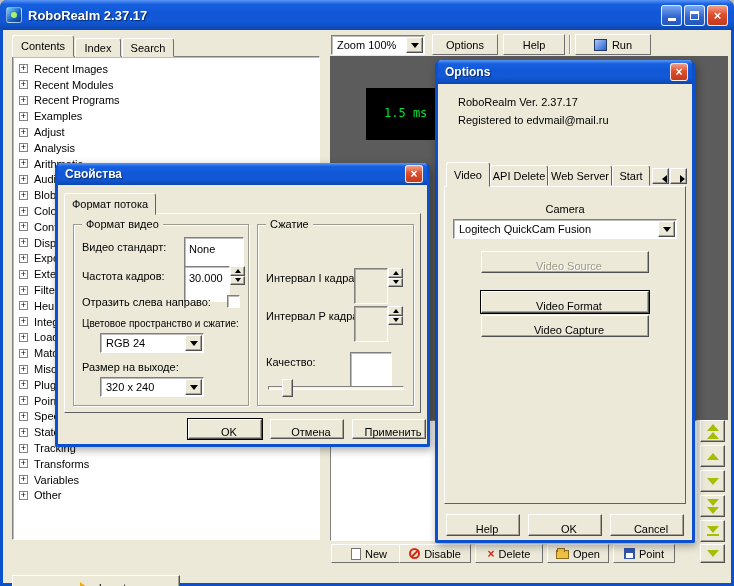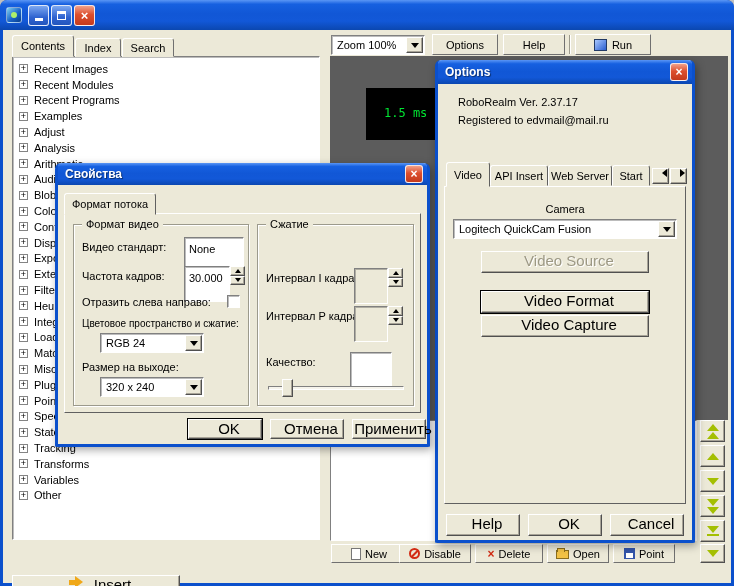--- a/index.html
+++ b/index.html
@@ -65,21 +65,21 @@
   .pipe-item { height:15px; }
   .astrip-btn { position:absolute; left:700px; width:25px; height:22px; background:#ece9d8;
     border:1px solid; border-color:#fff #505050 #505050 #fff; box-shadow:inset -1px -1px 0 #a7a397;
     display:flex; flex-direction:column; align-items:center; justify-content:center; gap:1px; }
   .ga-u { width:0;height:0;border-left:6px solid transparent;border-right:6px solid transparent;border-bottom:7px solid #a4bf02; }
   .ga-d { width:0;height:0;border-left:6px solid transparent;border-right:6px solid transparent;border-top:7px solid #a4bf02; }
   .ga-bar { width:12px; height:2px; background:#a4bf02; }
 
   
   .cbtn { position:absolute; background:#ece9d8; border:1px solid; border-color:#fff #505050 #505050 #fff;
-    box-shadow: inset -1px -1px 0 #a7a397; display:flex; align-items:flex-start; justify-content:center; gap:5px; font-size:15px;padding-left:8px; }
+    box-shadow: inset -1px -1px 0 #a7a397; display:flex; align-items:flex-end; justify-content:center; gap:5px; font-size:11px;padding-left:8px; }
   .cbtn.default { box-shadow: inset -1px -1px 0 #a7a397, 0 0 0 1px #000; }
   .cbtn.disabled { color:#9c9884; text-shadow:1px 1px 0 #fff; }
   .fld { position:absolute; background:#fff; border:1px solid; border-color:#808080 #fff #fff #808080;
     box-shadow: inset 1px 1px 0 rgba(64,64,64,.35); padding:17px 4px; display:flex; align-items:flex-end; }
   .fld.dis { background:#ece9d8; }
   .spin { position:absolute; display:flex; flex-direction:column; }
   .spin-b { flex:1; width:15px; background:#ece9d8; border:1px solid; border-color:#fff #505050 #505050 #fff;
     box-shadow: inset -1px -1px 0 #a7a397; display:flex; align-items:center; justify-content:center; }
   .spin-b .tri-u { border-left-width:3px; border-right-width:3px; border-bottom-width:4px; }
   .spin-b .tri-d { border-left-width:3px; border-right-width:3px; border-top-width:4px; }
@@ -125,20 +125,21 @@
   .ins-arrow i { display:block; width:6px; height:5px; background:#f0a818; }
   .ins-arrow u { display:block; width:0; height:0; border:6px solid transparent; border-left:8px solid #f0a818; margin-left:0; }
 </style>
 </head>
 <body>
 
 <div class="screen">
 
   <div class="titlebar">
     <span class="app-icon"></span>
+    <span class="tb-text">RoboRealm 2.37.17</span>
     <span class="wbtns">
       <span class="wbtn">
           <i class="minbar"></i>
         </span>
       <span class="wbtn">
           <i class="maxbox"></i>
         </span>
       <span class="wbtn close">×</span>
     </span>
   </div>
@@ -362,21 +363,21 @@
       <span class="dlg-close">×</span>
     </div>
     <div class="dlg-body" style="height:428px;">
       <span class="lbl" style="left:20px;top:12px;">RoboRealm Ver. 2.37.17</span>
       <span class="lbl" style="left:20px;top:30px;">Registered to edvmail@mail.ru</span>
 
       <div class="ctab" style="left:8px;top:78px;width:44px;height:25px;z-index:2;">
           <span>Video</span>
         </div>
       <div class="ctab" style="left:52px;top:81px;width:58px;height:21px;">
-          <span>API Insert</span>
+          <span>API Delete</span>
         </div>
       <div class="ctab" style="left:110px;top:81px;width:64px;height:21px;">
           <span>Web Server</span>
         </div>
       <div class="ctab" style="left:174px;top:81px;width:38px;height:21px;">
           <span>Start</span>
         </div>
       <div class="cbtn" style="left:214px;top:84px;width:17px;height:16px;">
           <i class="tri-l"></i>
         </div>

